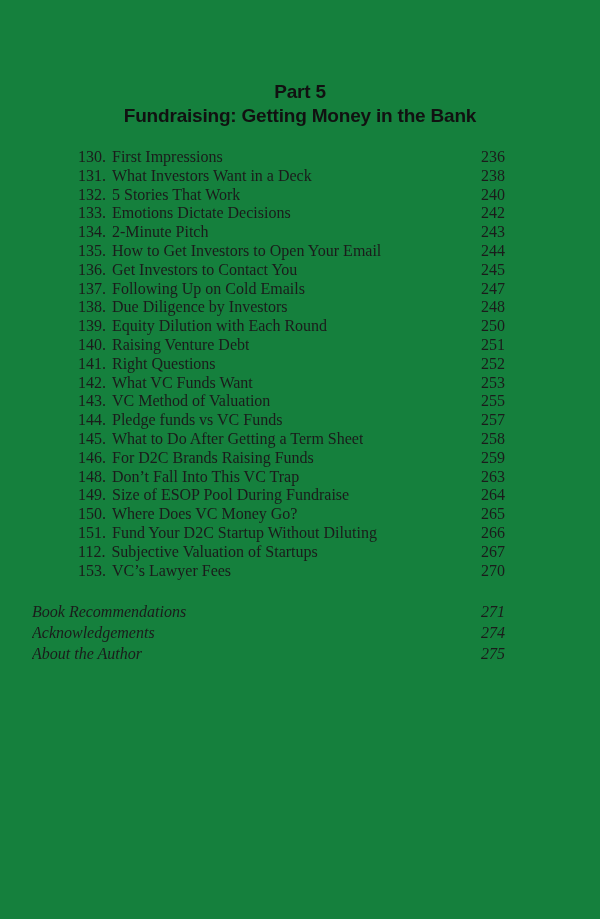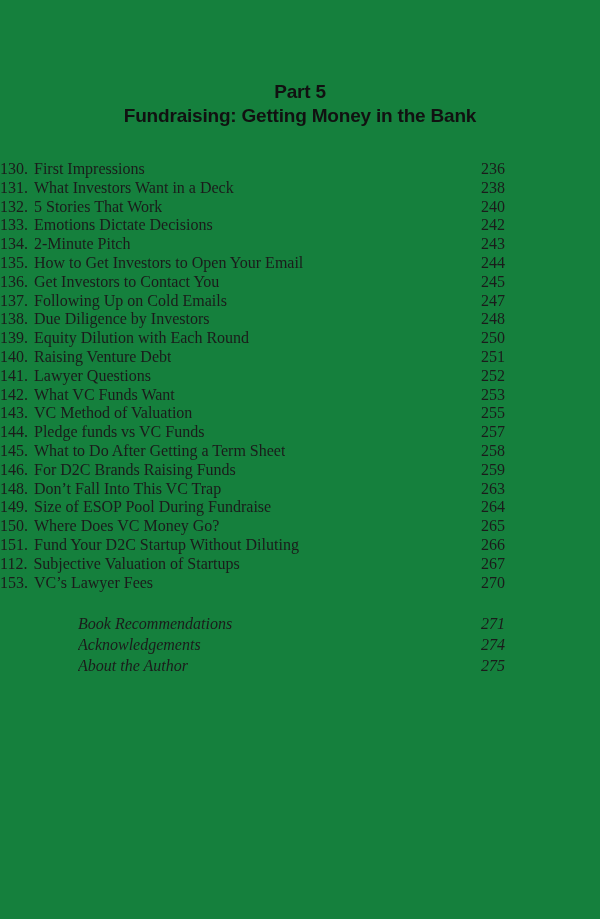--- a/index.html
+++ b/index.html
@@ -20,21 +20,22 @@
     padding-top: 80px;
     text-align: center;
     font-family: "Liberation Sans", sans-serif;
     font-weight: bold;
     font-size: 19px;
     line-height: 24px;
     letter-spacing: -0.2px;
     color: #111111;
   }
   .toc {
-    margin-top: 32px;
+    margin-top: 20px;
+    padding-left: 78px;
     padding-right: 95px;
   }
   .toc-row {
     display: flex;
     justify-content: space-between;
     align-items: baseline;
     font-size: 16px;
     line-height: 18.8px;
     white-space: nowrap;
   }
@@ -43,21 +44,21 @@
   }
   .toc-row .num {
     margin-right: 6px;
   }
   .toc-row .pg {
     text-align: right;
     min-width: 34px;
   }
   .back-matter {
     margin-top: 22px;
-    padding-left: 78px;
+    padding-left: 32px;
     padding-right: 95px;
     font-style: italic;
   }
   .back-matter .toc-row {
     font-size: 16px;
     line-height: 20.7px;
   }
 </style>
 </head>
 <body>
@@ -142,21 +143,21 @@
 
   <div class="toc-row">
     <span class="left">
       <span class="num">140.</span><span>Raising Venture Debt</span>
     </span>
     <span class="pg">251</span>
   </div>
 
   <div class="toc-row">
     <span class="left">
-      <span class="num">141.</span><span>Lawyer Questions</span>
+      <span class="num">141.</span><span>Right Questions</span>
     </span>
     <span class="pg">252</span>
   </div>
 
   <div class="toc-row">
     <span class="left">
       <span class="num">142.</span><span>What VC Funds Want</span>
     </span>
     <span class="pg">253</span>
   </div>

